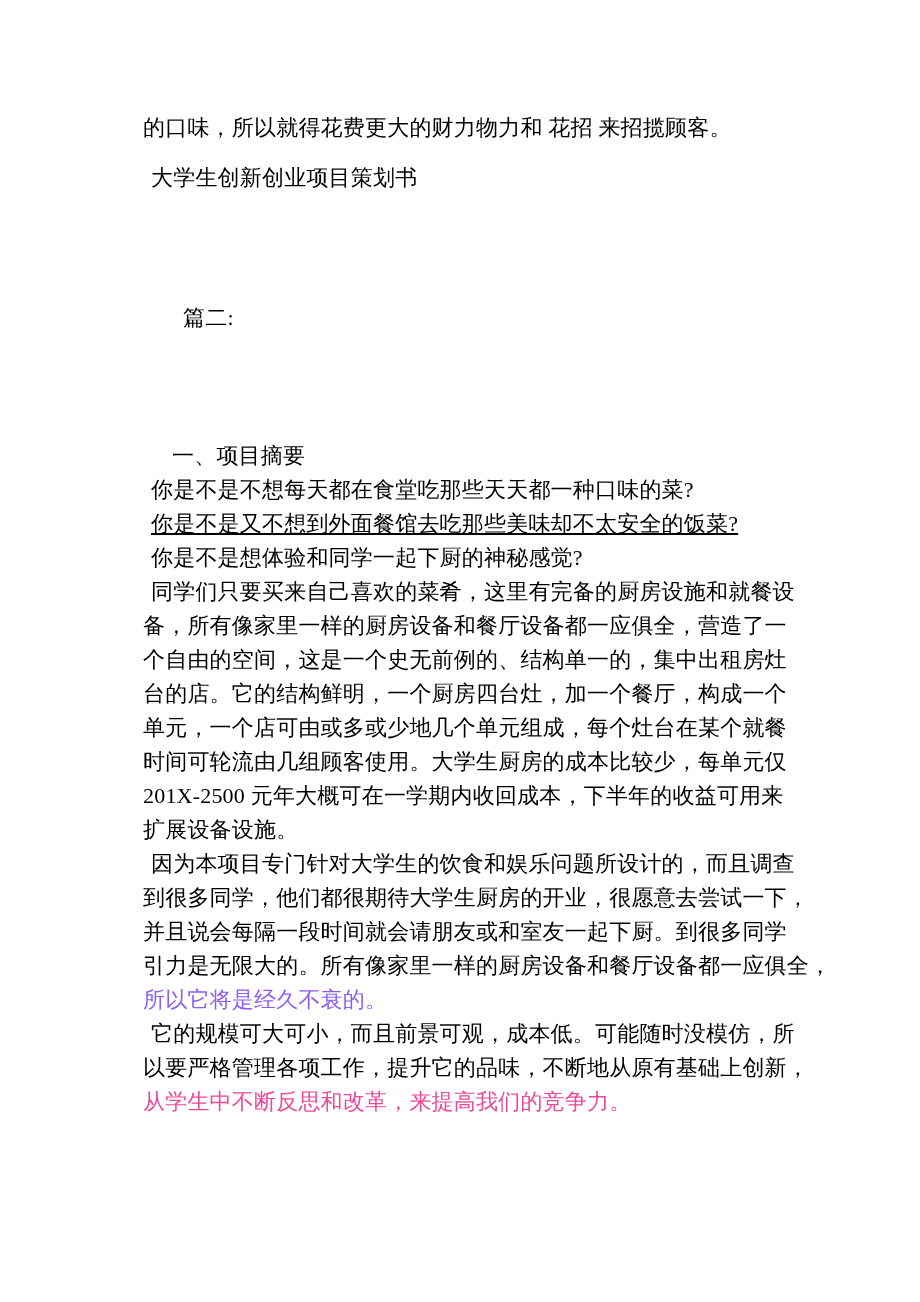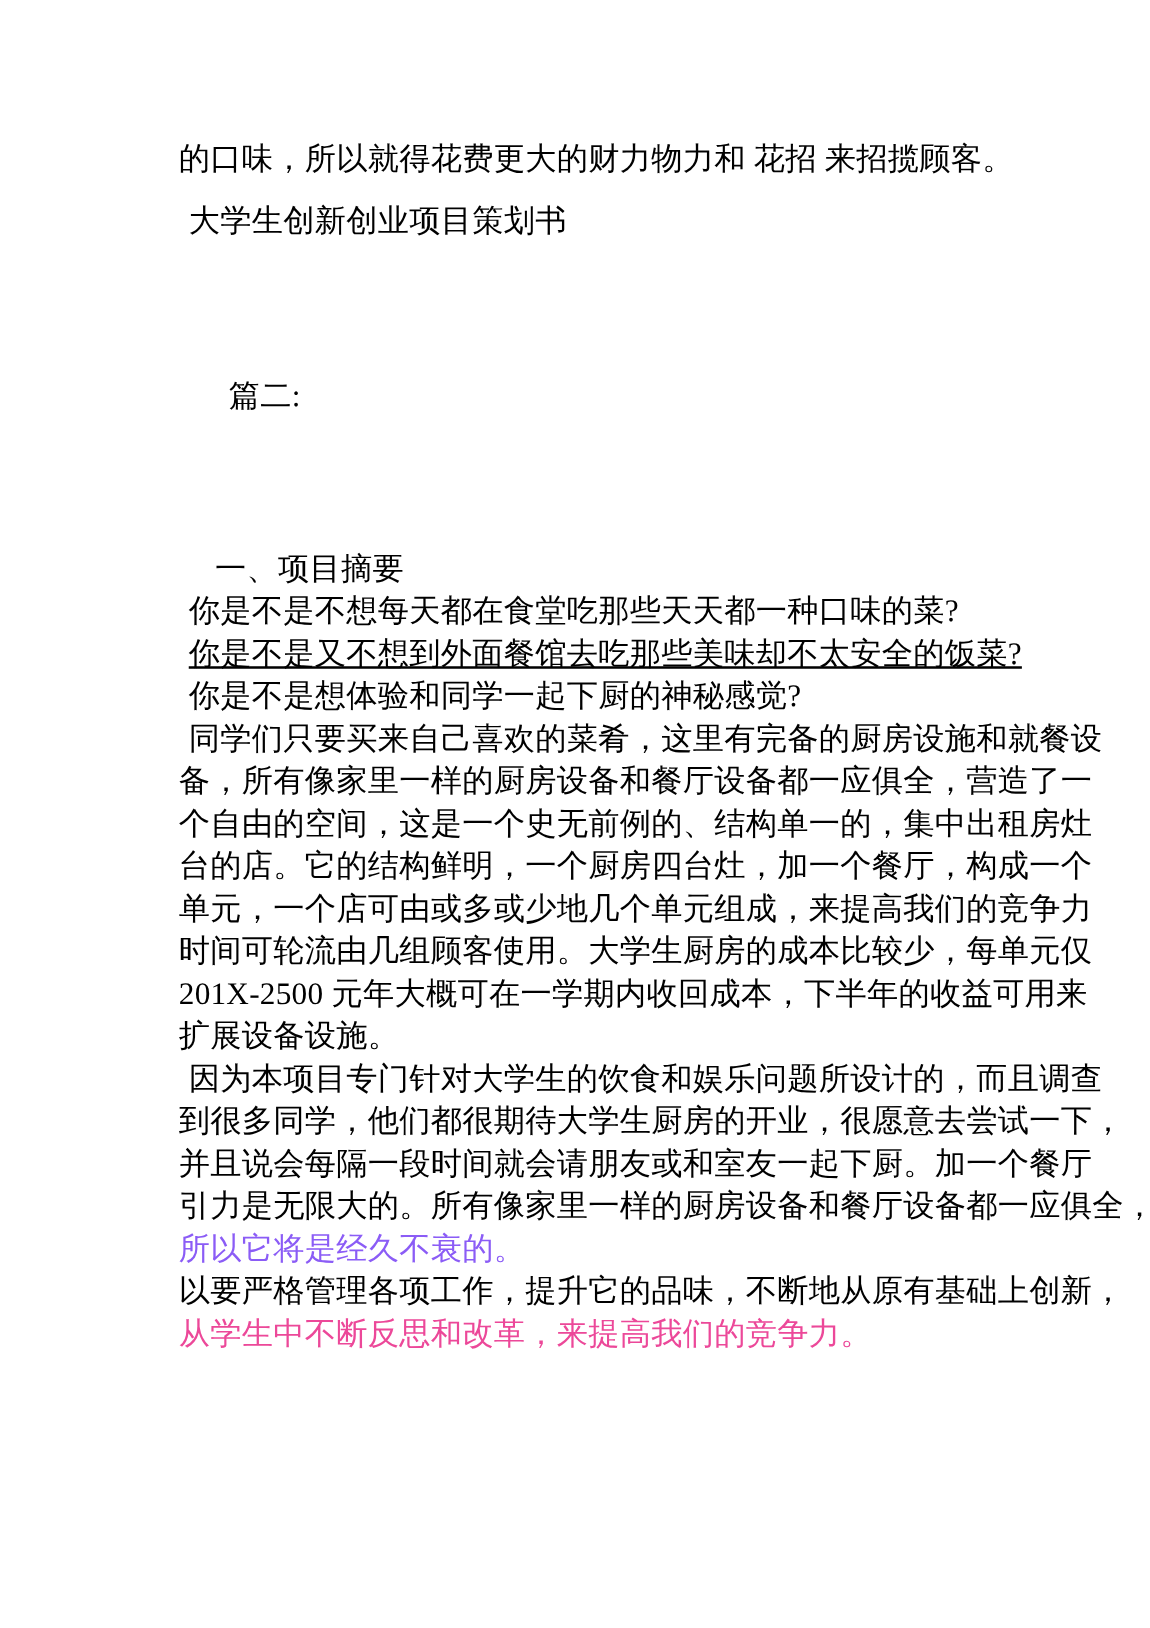--- a/index.html
+++ b/index.html
@@ -17,21 +17,21 @@
     width: 920px;
     height: 1302px;
     background: #ffffff;
     box-sizing: border-box;
     padding: 111px 125px 0 143px;
   }
   .doc-lines {
     width: 100%;
   }
   .line {
-    font-size: 25px;
+    font-size: 22px;
     line-height: 34px;
     letter-spacing: 0.2px;
     color: #000000;
     white-space: pre;
   }
 </style>
 </head>
 <body style="background: rgb(255, 255, 255);">
 
 <div class="page">
@@ -40,25 +40,26 @@
       <div class="line" style="margin-top: 16px; padding-left: 8px; color: rgb(0, 0, 0);">大学生创新创业项目策划书</div>
       <div class="line" style="margin-top: 106px; padding-left: 40px; color: rgb(0, 0, 0);">篇二:</div>
       <div class="line" style="margin-top: 104px; padding-left: 29px; color: rgb(0, 0, 0);">一、项目摘要</div>
       <div class="line" style="margin-top: 0px; padding-left: 8px; color: rgb(0, 0, 0);">你是不是不想每天都在食堂吃那些天天都一种口味的菜?</div>
       <div class="line" style="margin-top: 0px; padding-left: 8px; color: rgb(0, 0, 0); text-decoration: underline;">你是不是又不想到外面餐馆去吃那些美味却不太安全的饭菜?</div>
       <div class="line" style="margin-top: 0px; padding-left: 8px; color: rgb(0, 0, 0);">你是不是想体验和同学一起下厨的神秘感觉?</div>
       <div class="line" style="margin-top: 0px; padding-left: 8px; color: rgb(0, 0, 0);">同学们只要买来自己喜欢的菜肴，这里有完备的厨房设施和就餐设</div>
       <div class="line" style="margin-top: 0px; padding-left: 0px; color: rgb(0, 0, 0);">备，所有像家里一样的厨房设备和餐厅设备都一应俱全，营造了一</div>
       <div class="line" style="margin-top: 0px; padding-left: 0px; color: rgb(0, 0, 0);">个自由的空间，这是一个史无前例的、结构单一的，集中出租房灶</div>
       <div class="line" style="margin-top: 0px; padding-left: 0px; color: rgb(0, 0, 0);">台的店。它的结构鲜明，一个厨房四台灶，加一个餐厅，构成一个</div>
-      <div class="line" style="margin-top: 0px; padding-left: 0px; color: rgb(0, 0, 0);">单元，一个店可由或多或少地几个单元组成，来提高我们的竞争力</div>
+      <div class="line" style="margin-top: 0px; padding-left: 0px; color: rgb(0, 0, 0);">单元，一个店可由或多或少地几个单元组成，每个灶台在某个就餐</div>
       <div class="line" style="margin-top: 0px; padding-left: 0px; color: rgb(0, 0, 0);">时间可轮流由几组顾客使用。大学生厨房的成本比较少，每单元仅</div>
       <div class="line" style="margin-top: 0px; padding-left: 0px; color: rgb(0, 0, 0);">201X-2500 元年大概可在一学期内收回成本，下半年的收益可用来</div>
       <div class="line" style="margin-top: 0px; padding-left: 0px; color: rgb(0, 0, 0);">扩展设备设施。</div>
       <div class="line" style="margin-top: 0px; padding-left: 8px; color: rgb(0, 0, 0);">因为本项目专门针对大学生的饮食和娱乐问题所设计的，而且调查</div>
       <div class="line" style="margin-top: 0px; padding-left: 0px; color: rgb(0, 0, 0);">到很多同学，他们都很期待大学生厨房的开业，很愿意去尝试一下，</div>
-      <div class="line" style="margin-top: 0px; padding-left: 0px; color: rgb(0, 0, 0);">并且说会每隔一段时间就会请朋友或和室友一起下厨。加一个餐厅</div>
+      <div class="line" style="margin-top: 0px; padding-left: 0px; color: rgb(0, 0, 0);">并且说会每隔一段时间就会请朋友或和室友一起下厨。到很多同学</div>
       <div class="line" style="margin-top: 0px; padding-left: 0px; color: rgb(0, 0, 0);">引力是无限大的。所有像家里一样的厨房设备和餐厅设备都一应俱全，</div>
       <div class="line" style="margin-top: 0px; padding-left: 0px; color: #8b5cf6; font-family: Liberation Serif, serif;">所以它将是经久不衰的。</div>
+      <div class="line" style="margin-top: 0px; padding-left: 8px; color: rgb(0, 0, 0);">它的规模可大可小，而且前景可观，成本低。可能随时没模仿，所</div>
       <div class="line" style="margin-top: 0px; padding-left: 0px; color: rgb(0, 0, 0);">以要严格管理各项工作，提升它的品味，不断地从原有基础上创新，</div>
       <div class="line" style="margin-top: 0px; padding-left: 0px; color: #ec4899;">从学生中不断反思和改革，来提高我们的竞争力。</div>
     </div>
 </div>
 
 </body></html>

